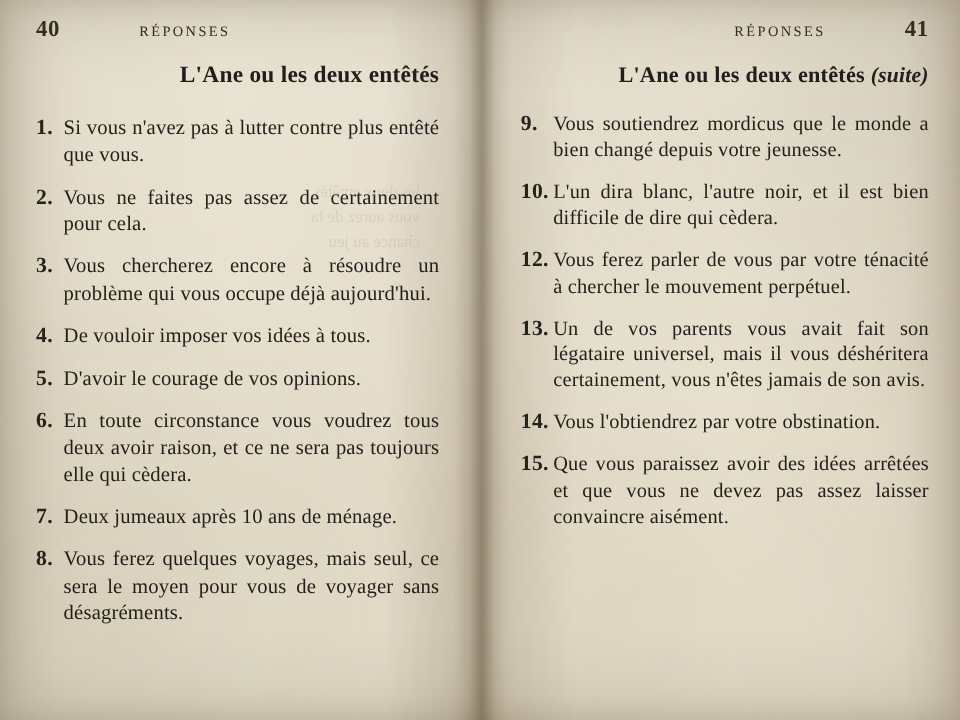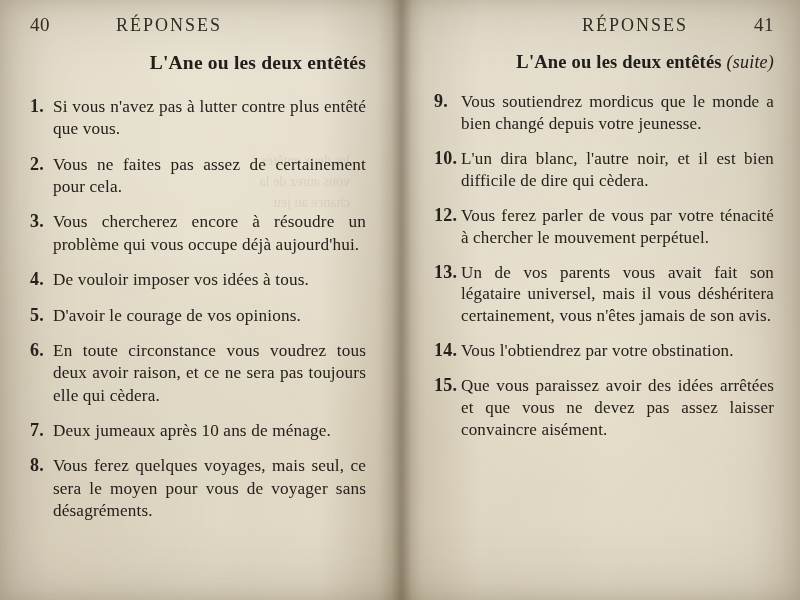--- a/index.html
+++ b/index.html
@@ -73,39 +73,40 @@
     color: #2e2a24;
     margin-bottom: 18px;
     height: 20px;
   }
   .page-left .running-head { justify-content: flex-start; }
   .page-right .running-head { justify-content: flex-end; }
   .folio {
     font-size: 19px;
     letter-spacing: 0.5px;
     font-family: "Liberation Serif", serif;
+    font-weight: bold;
   }
   .head-title {
-    font-size: 18px;
+    font-size: 12px;
     letter-spacing: 2.0px;
   }
   .page-left .folio { margin-right: 66px; }
   .page-left .head-title { margin-right: 0; }
   .page-right .head-title { margin-right: 66px; }
 
   h1.section-title {
     font-size: 19.5px;
     font-weight: bold;
     text-align: right;
     margin: 10px 0 22px 0;
     letter-spacing: 0.2px;
     color: #22201c;
   }
   h1.section-title .suite {
-    font-weight: normal;
+    font-weight: bold;
     font-style: italic;
     font-size: 18px;
   }
   .page-right h1.section-title {
     margin: 6px 0 18px 0;
     font-size: 18.5px;
   }
   ol.answers {
     list-style: none;
     margin: 0;

